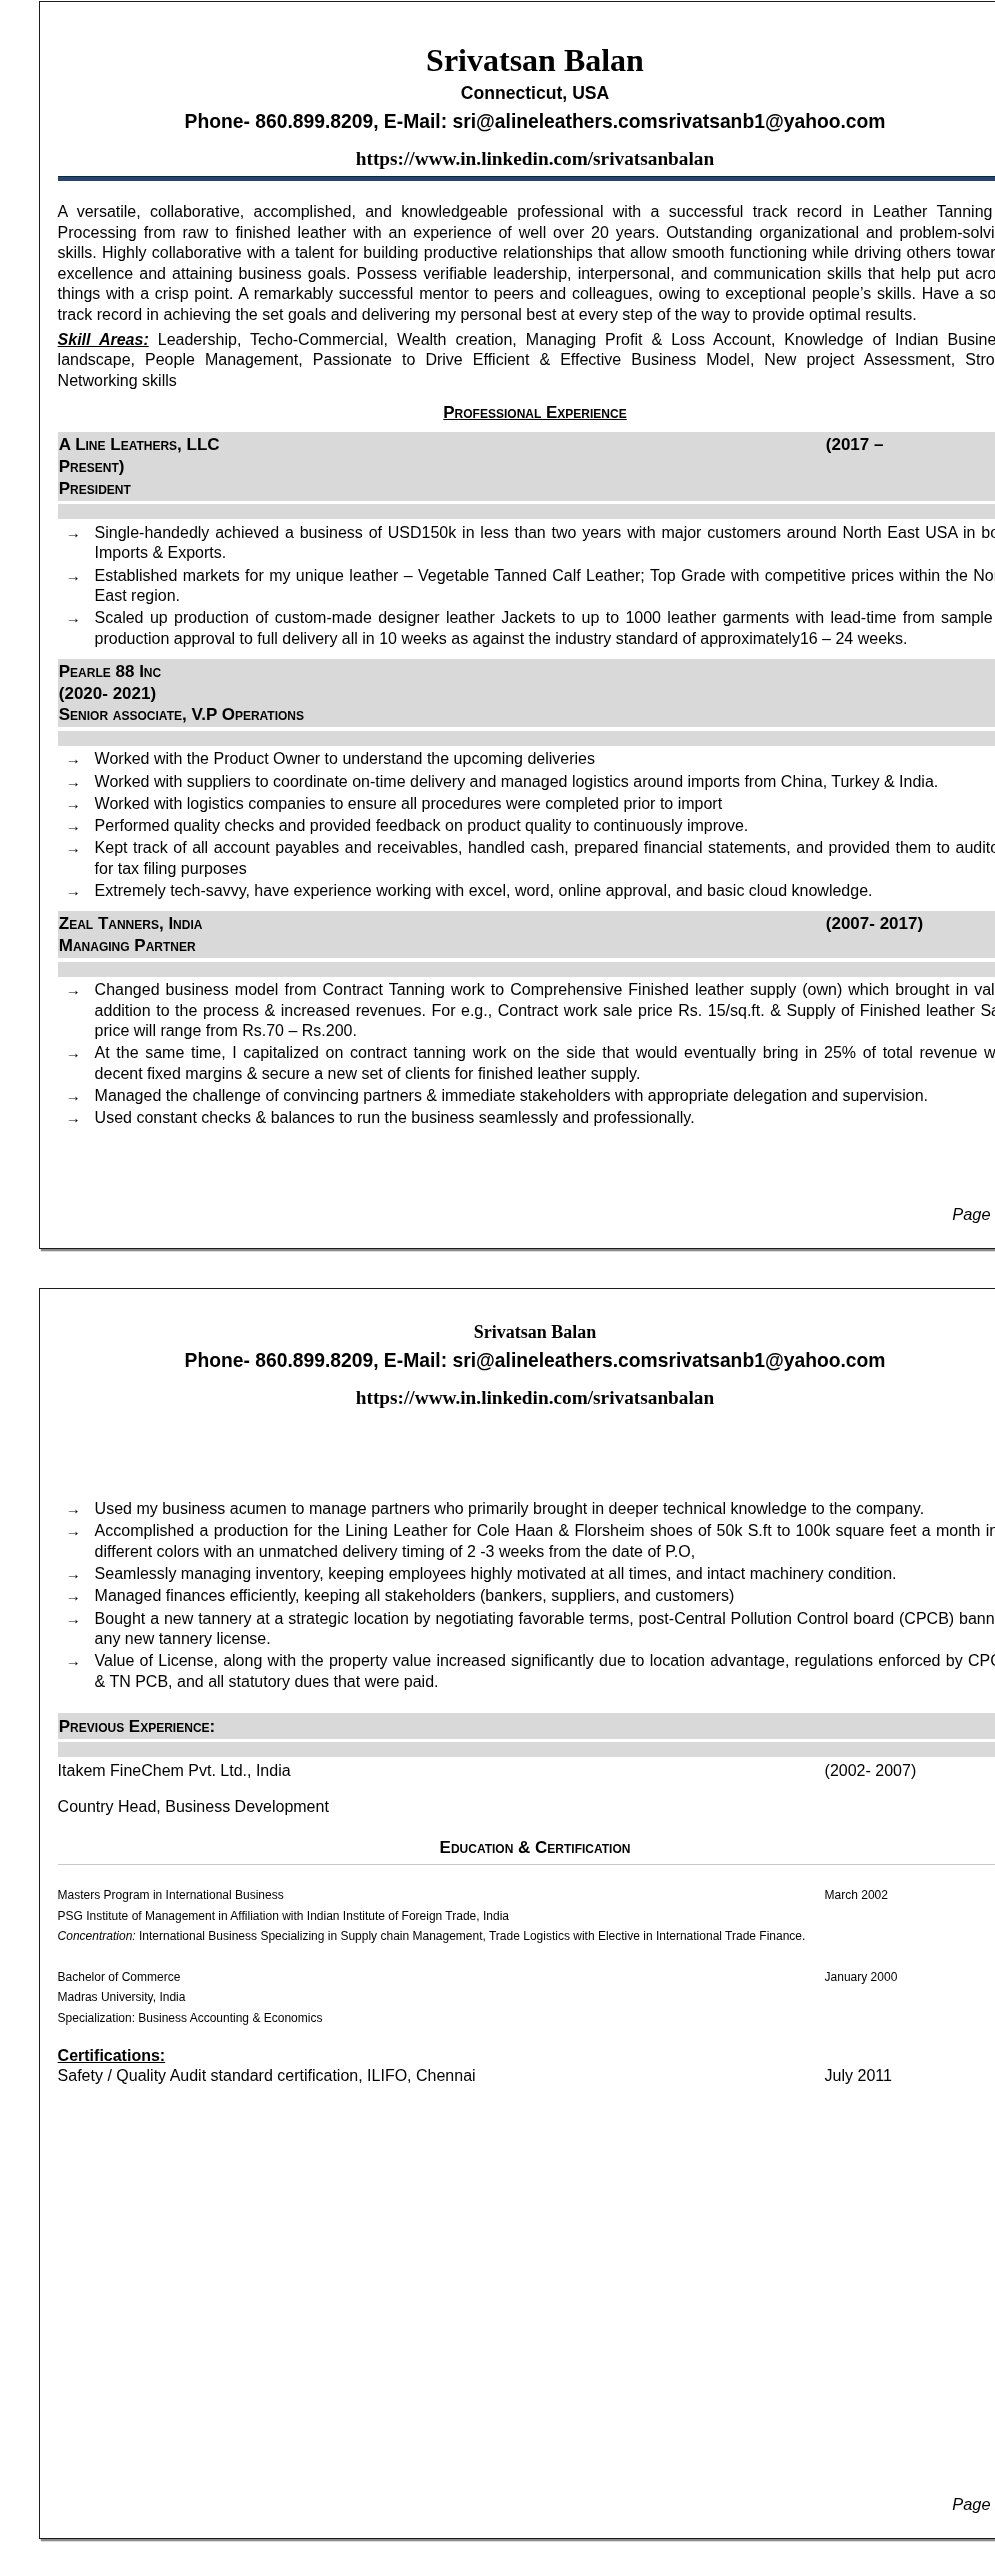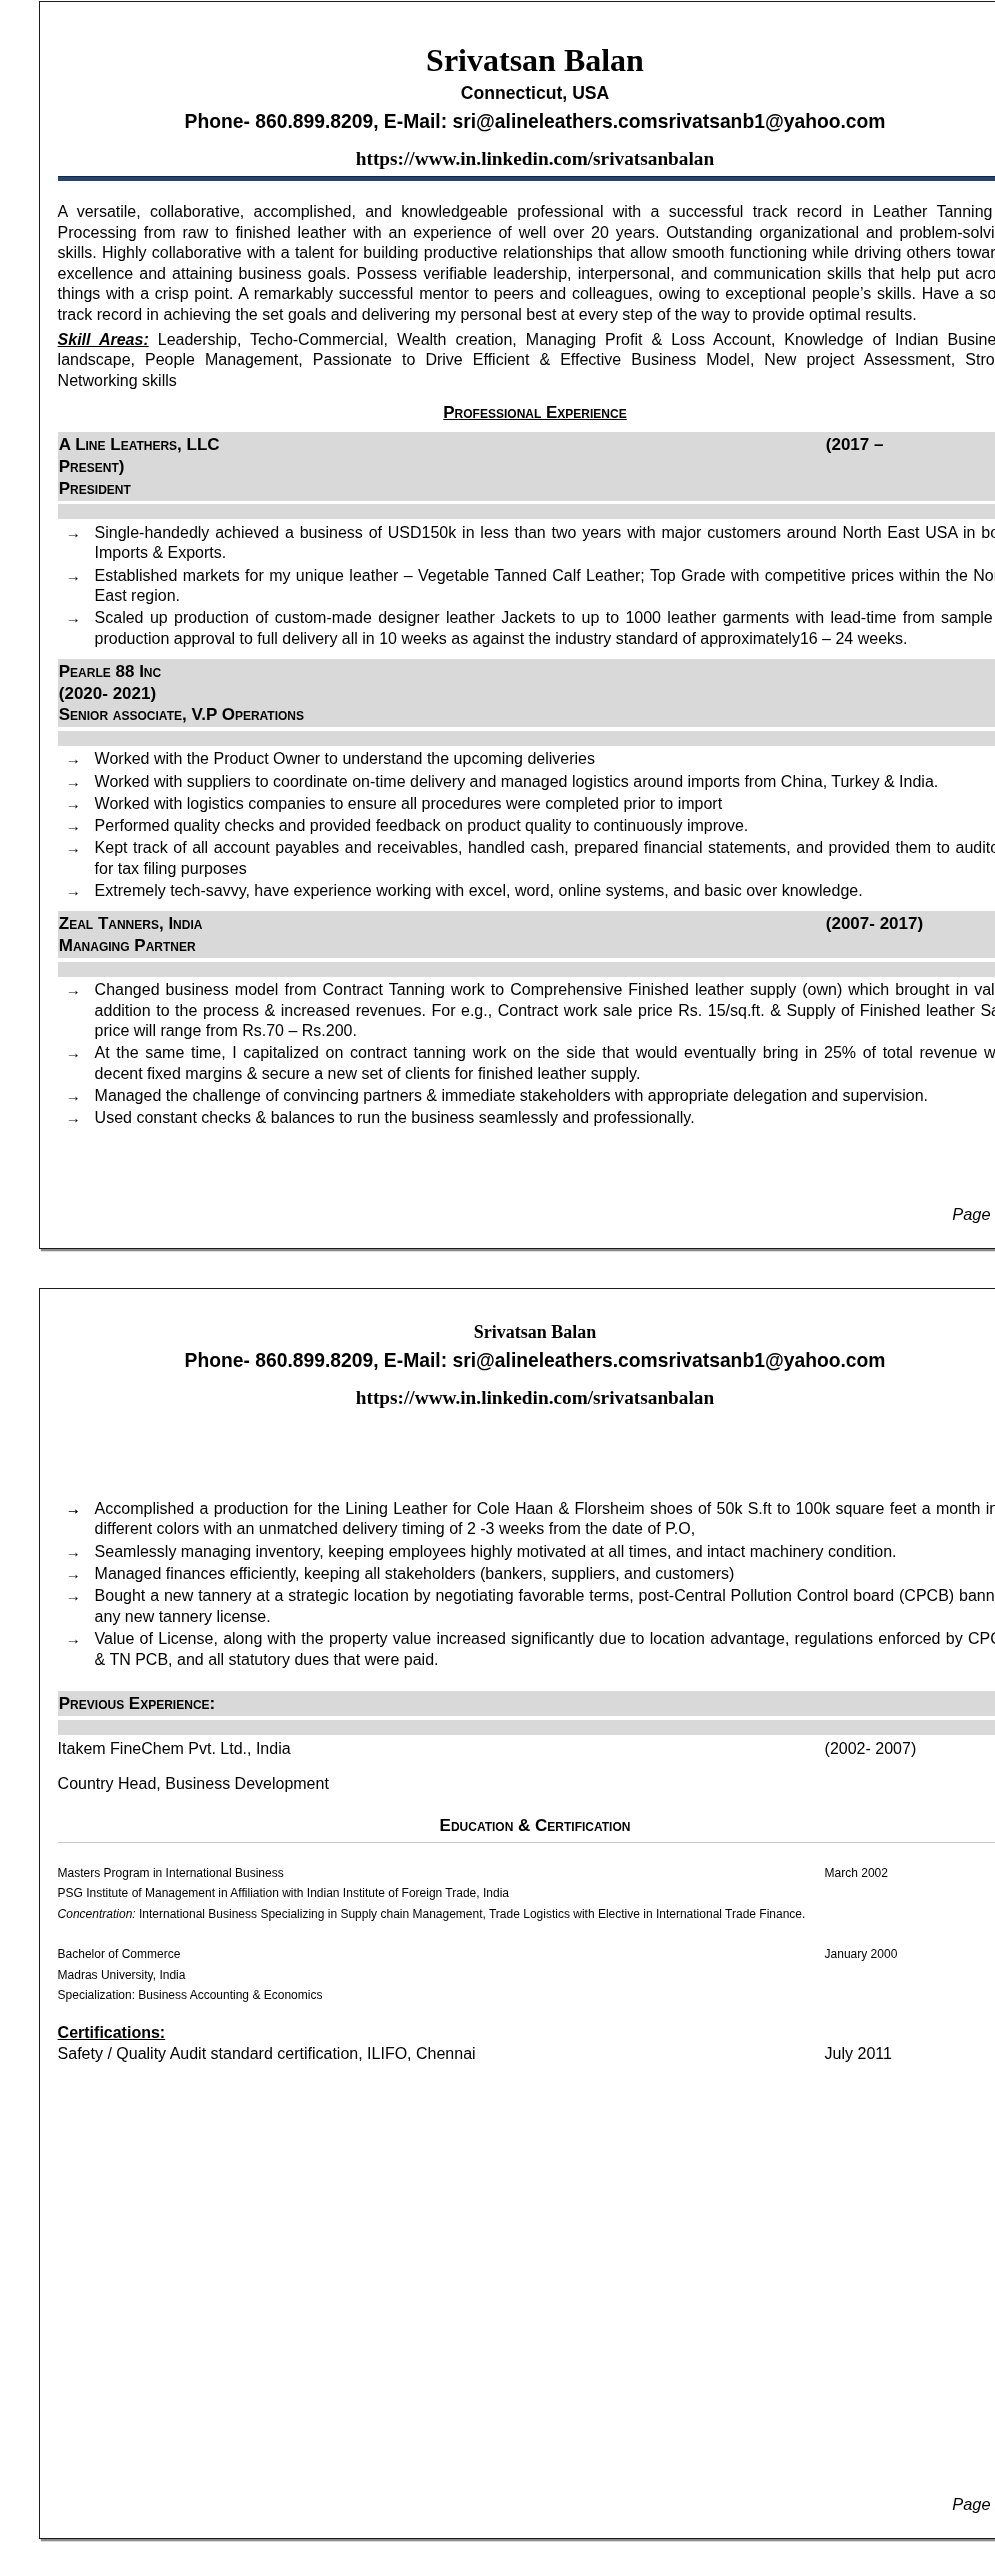--- a/index.html
+++ b/index.html
@@ -116,21 +116,21 @@
       </div>
     </div>
     <div class="strip"></div>
 
     <div class="bullets">
       <div class="bullet"><span class="arr">→</span><span>Worked with the Product Owner to understand the upcoming deliveries</span></div>
       <div class="bullet"><span class="arr">→</span><span>Worked with suppliers to coordinate on-time delivery and managed logistics around imports from China, Turkey &amp; India.</span></div>
       <div class="bullet"><span class="arr">→</span><span>Worked with logistics companies to ensure all procedures were completed prior to import</span></div>
       <div class="bullet"><span class="arr">→</span><span>Performed quality checks and provided feedback on product quality to continuously improve.</span></div>
       <div class="bullet"><span class="arr">→</span><span>Kept track of all account payables and receivables, handled cash, prepared financial statements, and provided them to auditors for tax filing purposes</span></div>
-      <div class="bullet"><span class="arr">→</span><span>Extremely tech-savvy, have experience working with excel, word, online systems, and basic over knowledge.</span></div>
+      <div class="bullet"><span class="arr">→</span><span>Extremely tech-savvy, have experience working with excel, word, online approval, and basic cloud knowledge.</span></div>
     </div>
   </div>
 
   <div class="job">
     <div class="job-block">
       <div class="job-row">
         <span class="sc">Zeal Tanners, India</span>
         <span class="job-date">(2007- 2017)</span>
       </div>
       <div class="job-row">
@@ -150,21 +150,21 @@
   <div class="page-label">Page 1</div>
 </div>
 
 <div class="page" id="page2">
 
   <div class="name2">Srivatsan Balan</div>
   <div class="contact1">Phone- 860.899.8209, E-Mail: sri@alineleathers.comsrivatsanb1@yahoo.com</div>
   <div class="site1">https://www.in.linkedin.com/srivatsanbalan</div>
 
   <div class="bullets p2-bullets">
-    <div class="bullet"><span class="arr">→</span></div>
+    <div class="bullet"><span class="arr">→</span><span>Used my business acumen to manage partners who primarily brought in deeper technical knowledge to the company.</span></div>
     <div class="bullet"><span class="arr">→</span><span>Accomplished a production for the Lining Leather for Cole Haan &amp; Florsheim shoes of 50k S.ft to 100k square feet a month in 6 different colors with an unmatched delivery timing of 2 -3 weeks from the date of P.O,</span></div>
     <div class="bullet"><span class="arr">→</span><span>Seamlessly managing inventory, keeping employees highly motivated at all times, and intact machinery condition.</span></div>
     <div class="bullet"><span class="arr">→</span><span>Managed finances efficiently, keeping all stakeholders (bankers, suppliers, and customers)</span></div>
     <div class="bullet"><span class="arr">→</span><span>Bought a new tannery at a strategic location by negotiating favorable terms, post-Central Pollution Control board (CPCB) banned any new tannery license.</span></div>
     <div class="bullet"><span class="arr">→</span><span>Value of License, along with the property value increased significantly due to location advantage, regulations enforced by CPCB &amp; TN PCB, and all statutory dues that were paid.</span></div>
   </div>
 
   <div class="prev">
     <div class="prev-block">
       <span class="sc">Previous Experience:</span>

